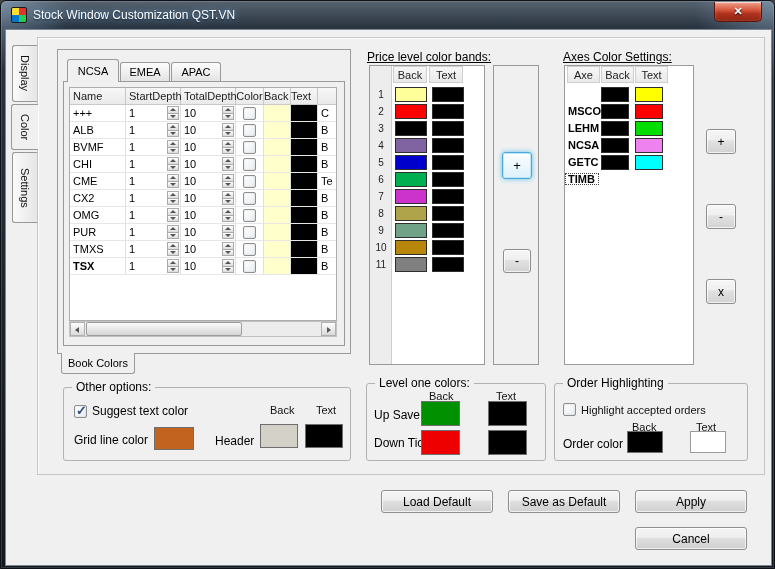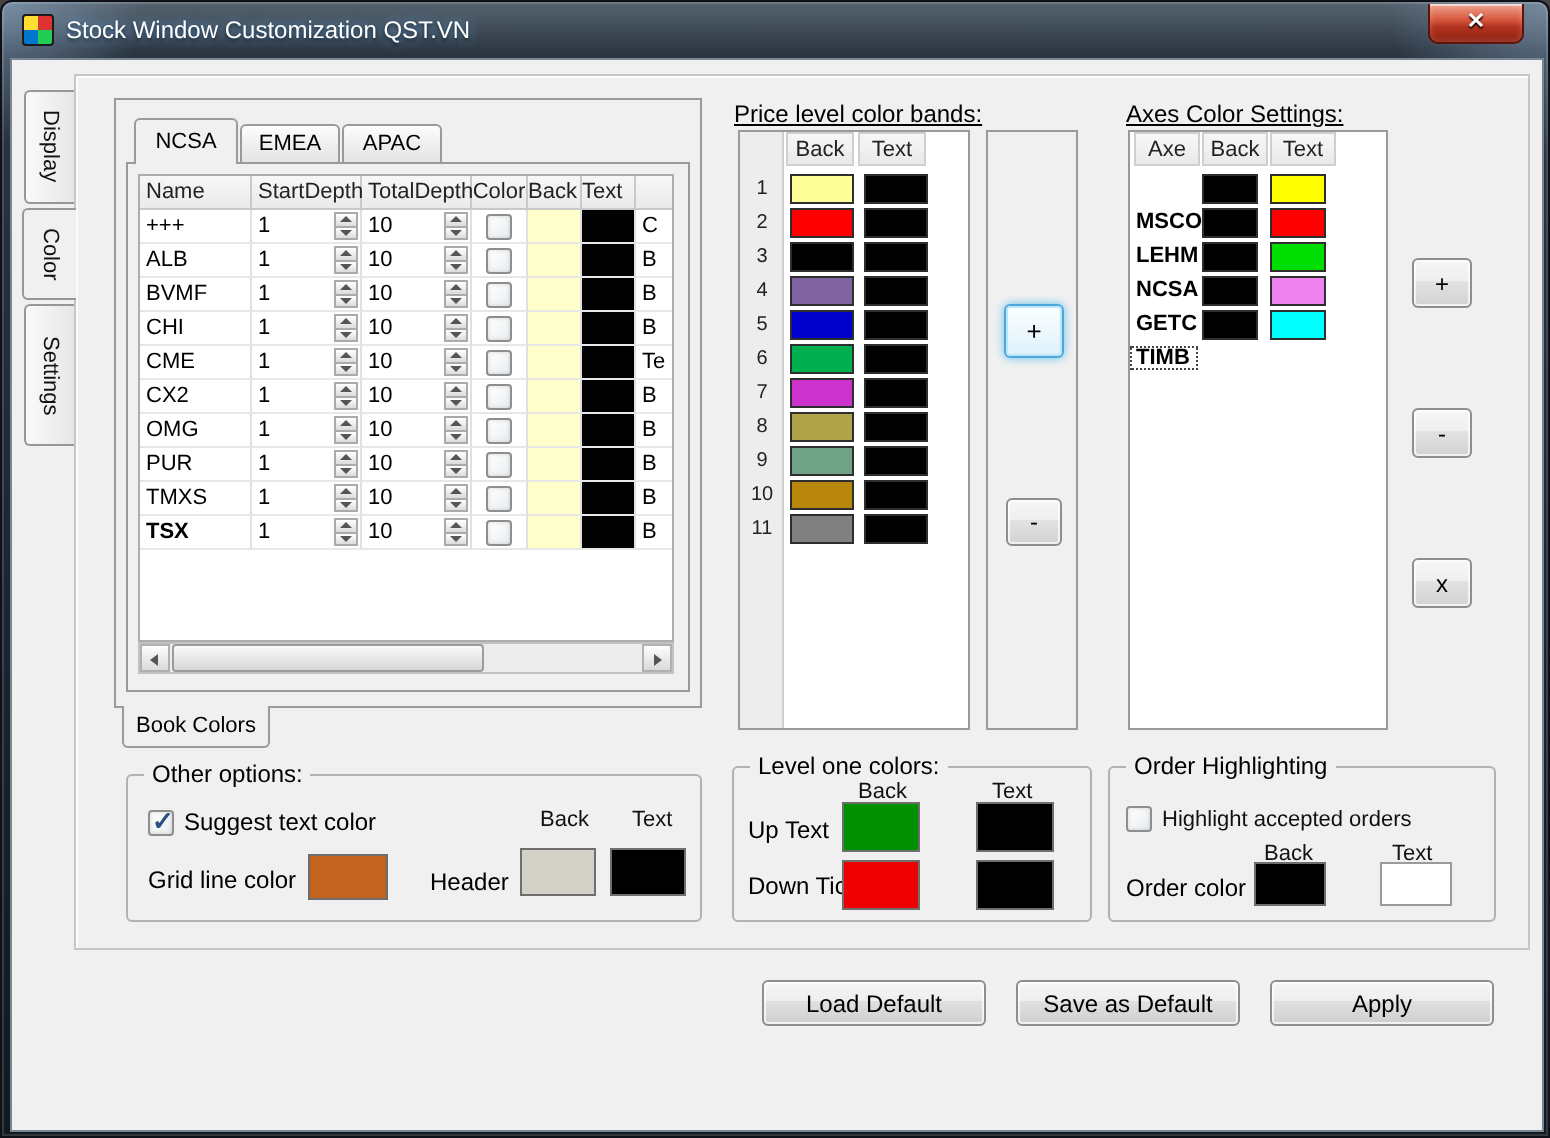--- a/index.html
+++ b/index.html
@@ -604,21 +604,21 @@
     <span class="gsmall" style="left:206px; top:16px;">Back</span>
     <span class="gsmall" style="left:252px; top:16px;">Text</span>
     <span class="swatch" style="left: 196px; top: 36px; width: 38px; height: 24px; background: rgb(212, 209, 200);"></span>
     <span class="swatch" style="left: 241px; top: 36px; width: 38px; height: 24px; background: rgb(0, 0, 0);"></span>
   </div>
 
   <div id="grp-level" class="group">
     <span class="group-label">Level one colors:</span>
     <span class="gsmall" style="left:62px; top:6px;">Back</span>
     <span class="gsmall" style="left:129px; top:6px;">Text</span>
-    <span class="glabel" style="left:7px; top:24px;">Up Text</span>
+    <span class="glabel" style="left:7px; top:24px;">Up Save</span>
     <span class="swatch" style="left: 54px; top: 17px; width: 39px; height: 25px; background: rgb(0, 144, 0);"></span>
     <span class="swatch" style="left: 121px; top: 17px; width: 39px; height: 25px; background: rgb(0, 0, 0);"></span>
     <span class="glabel" style="left:7px; top:52px;">Down Tick</span>
     <span class="swatch" style="left: 54px; top: 46px; width: 39px; height: 25px; background: rgb(238, 0, 0);"></span>
     <span class="swatch" style="left: 121px; top: 46px; width: 39px; height: 25px; background: rgb(0, 0, 0);"></span>
   </div>
 
   <div id="grp-order" class="group">
     <span class="group-label">Order Highlighting</span>
     <span class="cb" style="position:absolute; left:8px; top:19px;"></span>
@@ -626,14 +626,15 @@
     <span class="gsmall" style="left:77px; top:37px;">Back</span>
     <span class="gsmall" style="left:141px; top:37px;">Text</span>
     <span class="glabel" style="left:8px; top:53px;">Order color</span>
     <span class="swatch" style="left: 72px; top: 47px; width: 36px; height: 22px; background: rgb(0, 0, 0);"></span>
     <span class="swatch" style="left: 135px; top: 47px; width: 36px; height: 22px; border-color: rgb(154, 154, 154); background: rgb(255, 255, 255);"></span>
   </div>
 
   <div id="btn-load" class="btn">Load Default</div>
   <div id="btn-save" class="btn">Save as Default</div>
   <div id="btn-apply" class="btn">Apply</div>
+  <div id="btn-cancel" class="btn">Cancel</div>
 
 </div>
 
 </body></html>

